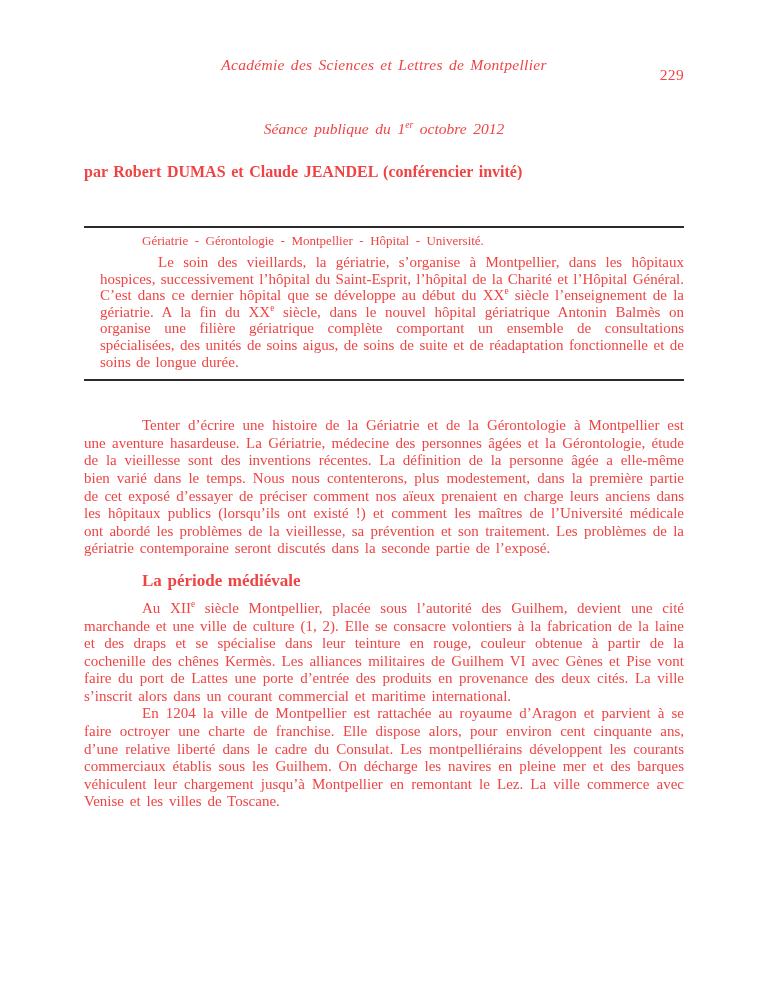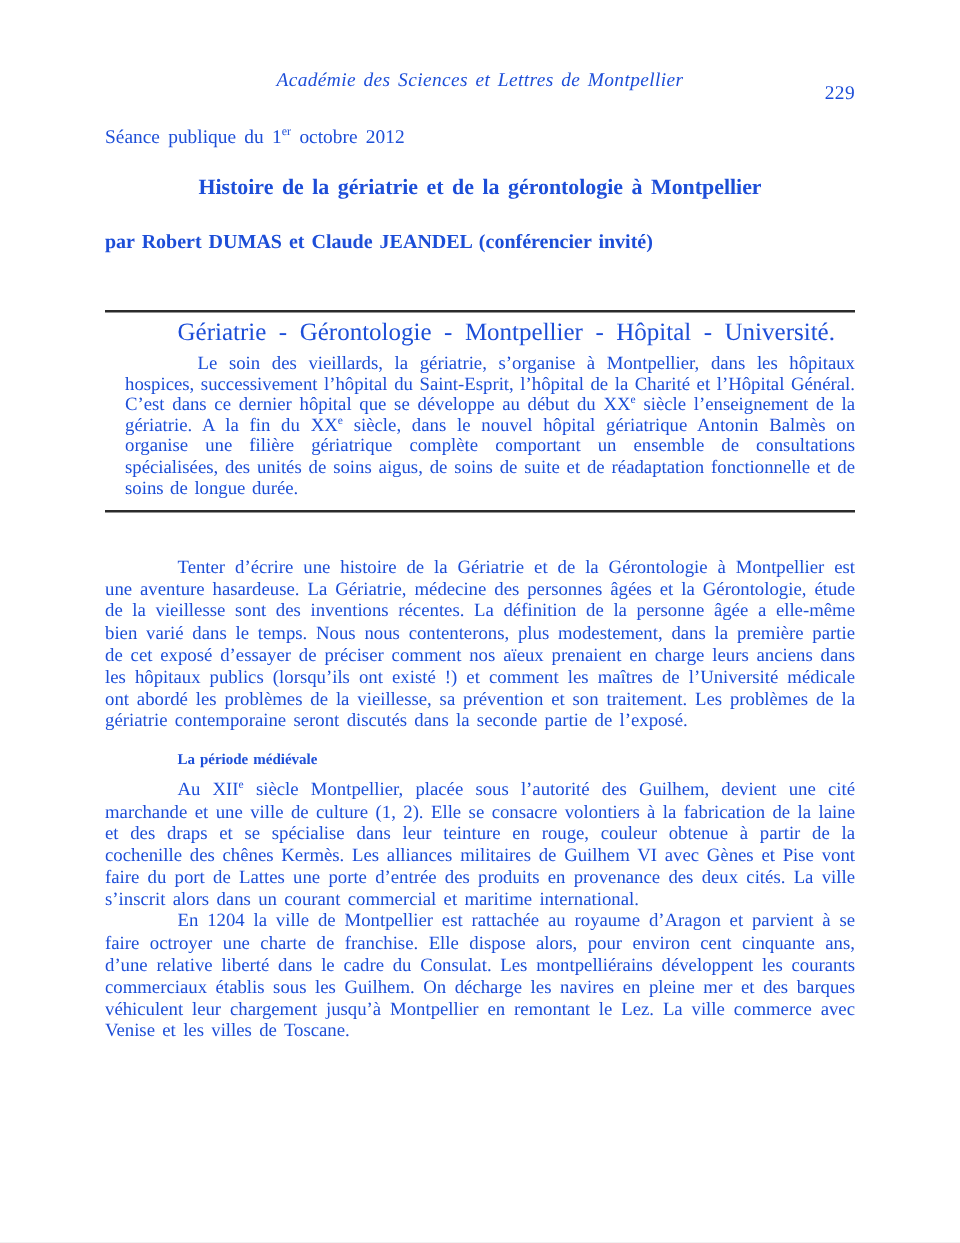--- a/index.html
+++ b/index.html
@@ -2,21 +2,21 @@
 <html><head>
 <meta charset="utf-8">
 <style>
   html, body { margin: 0; padding: 0; background: #e8e8e8; }
   .page {
     position: relative;
     width: 768px;
     height: 994px;
     margin: 0 auto;
     background: #ffffff;
-    color: #1d4ed8;
+    color: #ef4444;
     font-family: "Liberation Serif", "DejaVu Serif", serif;
     overflow: hidden;
   }
   .content {
     position: relative;
     width: 600px;
     margin-left: 84px;
   }
   
   .running-header {
@@ -30,22 +30,23 @@
   }
   .page-number {
     position: absolute;
     right: 0;
     top: 66px;
     font-style: normal;
     font-size: 15.5px;
   }
   
   .session-line {
-    margin-top: 27px;
-    text-align: left;
+    margin-top: 46px;
+    text-align: center;
+    font-style: italic;
     font-size: 15.5px;
     word-spacing: 0.18em;
   }
   .doc-title {
     margin: 20px 0 0 0;
     text-align: center;
     font-size: 17.5px;
     font-weight: bold;
     word-spacing: 0.14em;
   }
@@ -65,21 +66,21 @@
   .rule-2 { margin-top: 9px; }
   .kw-label, .abs-label {
     font-weight: bold;
     font-size: 14.5px;
     margin-top: 9px;
     letter-spacing: 0.02em;
   }
   .kw-text {
     margin-top: 5px;
     padding-left: 58px;
-    font-size: 20px;
+    font-size: 13px;
     word-spacing: 0.25em;
   }
   .abs-label { margin-top: 13px; }
   .abs-text {
     margin: 5px 0 0 16px;
     font-size: 15px;
     line-height: 16.6px;
     text-align: justify;
     text-indent: 58px;
     word-spacing: 0.1em;
@@ -89,21 +90,21 @@
     margin: 0;
     font-size: 15px;
     line-height: 17.6px;
     text-align: justify;
     text-indent: 58px;
     word-spacing: 0.14em;
   }
   .para-1 { margin-top: 36px; }
   .section-heading {
     margin: 13px 0 0 58px;
-    font-size: 12px;
+    font-size: 17px;
     font-weight: bold;
     word-spacing: 0.08em;
   }
   .para-2 { margin-top: 9px; }
   sup {
     font-size: 0.62em;
     line-height: 0;
     vertical-align: super;
   }
 </style>
@@ -115,21 +116,20 @@
 
     <div class="running-header">
       <span>Académie des Sciences et Lettres de Montpellier</span>
       <span class="page-number">229</span>
     </div>
 
     <div class="session-line">
       <span>Séance publique du 1</span><sup>er</sup><span> octobre 2012</span>
     </div>
 
-    <h1 class="doc-title">Histoire de la gériatrie et de la gérontologie à Montpellier</h1>
 
     <div class="byline">par Robert DUMAS et Claude JEANDEL (conférencier invité)</div>
 
     <hr class="rule rule-1">
 
     <div class="kw-text">Gériatrie - Gérontologie - Montpellier - Hôpital - Université.</div>
 
     <p class="abs-text"><span>Le soin des vieillards, la gériatrie, s’organise à Montpellier, dans les hôpitaux hospices, successivement l’hôpital du Saint-Esprit, l’hôpital de la Charité et l’Hôpital Général. C’est dans ce dernier hôpital que se développe au début du XX</span><sup>e</sup><span> siècle l’enseignement de la gériatrie. A la fin du XX</span><sup>e</sup><span> siècle, dans le nouvel hôpital gériatrique Antonin Balmès on organise une filière gériatrique complète comportant un ensemble de consultations spécialisées, des unités de soins aigus, de soins de suite et de réadaptation fonctionnelle et de soins de longue durée.</span></p>
 
     <hr class="rule rule-2">

